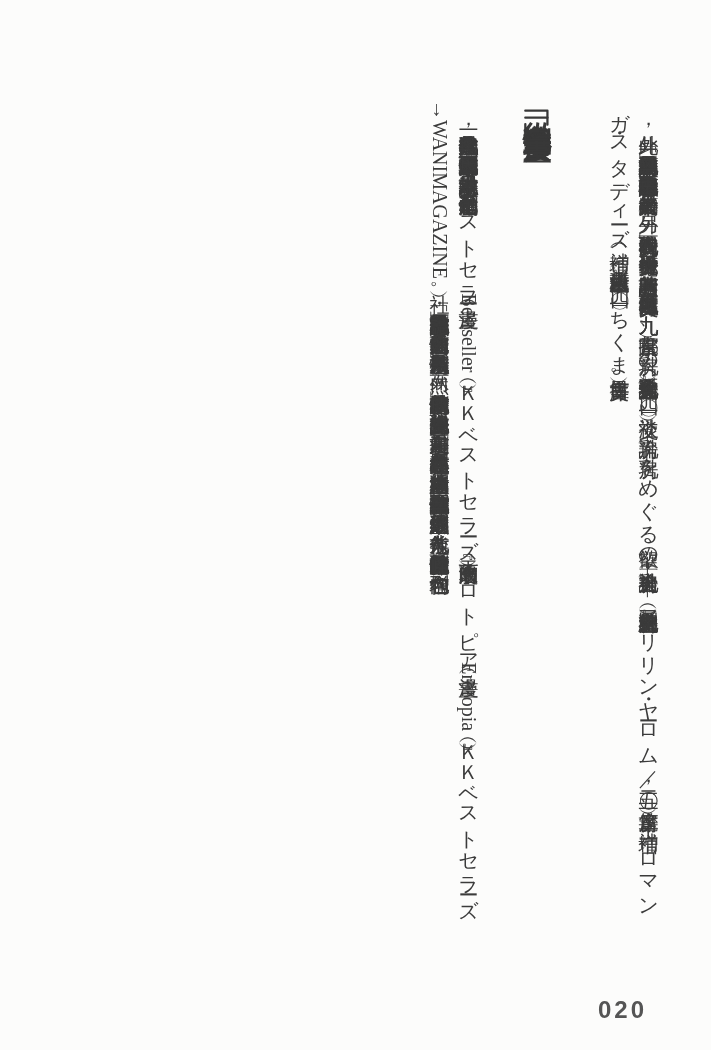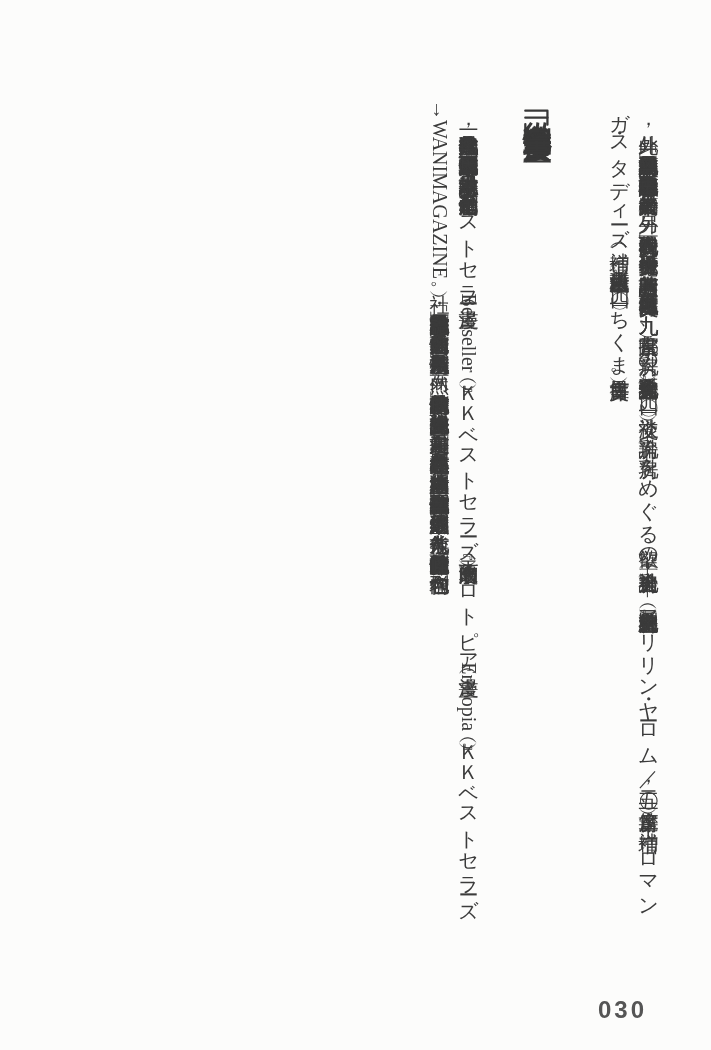--- a/index.html
+++ b/index.html
@@ -59,14 +59,14 @@
 </style>
 </head>
 <body>
 
 <div class="page">
   <div class="text-flow">
     <p class="body-para">此外，「乳房論」在漫畫界是一門非常活絡的領域。若各位讀者能與自己心中的「乳房論」一邊比較一邊讀下去，將是筆者最大的榮幸。另外，在「乳房」的視覺表現方面，筆者亦做過不少先行研究。若讀者有興趣的話，可以參考『乳房美術館』（銀四郎／一九九九，京都書院）、『乳房の文化論（乳房文化論）』（乳房文化研究会／二〇一四，淡交社）、『乳房論―乳房をめぐる欲望の社会史（乳房論――圍繞乳房的慾望社會史）』（マリリン・ヤーロム／二〇〇五，筑摩書房）、『増補エロマンガ・スタディーズ（増補　成人漫畫研析）』（永山薫／二〇一四，ちくま文庫）等書目。</p>
     <h2 class="section-heading">從「色情劇畫」到「美少女漫畫」</h2>
     <p class="body-para">本書聚焦的年代雖然是一九八〇年代以後，但仍有必要解釋一下成人漫畫從創始期到現代的大致發展。日本最早的成人漫畫雜誌，乃是由七三年創刊的『漫画ベストセラー（漫畫Bestseller）』（ＫＫベストセラーズ）改名而來的『漫画エロトピア（漫畫Erotopia）』（ＫＫベストセラーズ→WANIMAGAZINE社）。該雜誌原本就是以成人為主要對象的「劇畫」風格漫畫誌，著重色情和暴力的描寫，所以又被稱為「色情劇畫」。然而，初期的「色情劇畫雜誌」的作品構成，很少有現代普遍認知的成人漫畫，而是劇畫和漫畫、四格小品漫等各種作品混雜在一起，後來才漸漸建立獨自的風格，直至七五年左右才有其他各種「色情劇畫雜誌」創刊，最終形成一個獨立的類別。一九七八年前後，這類色情劇畫雜誌的發行數量達到頂峰，包含增刊在內，</p>
   </div>
-  <div class="page-number">030</div>
+  <div class="page-number">020</div>
 </div>
 
 </body></html>

